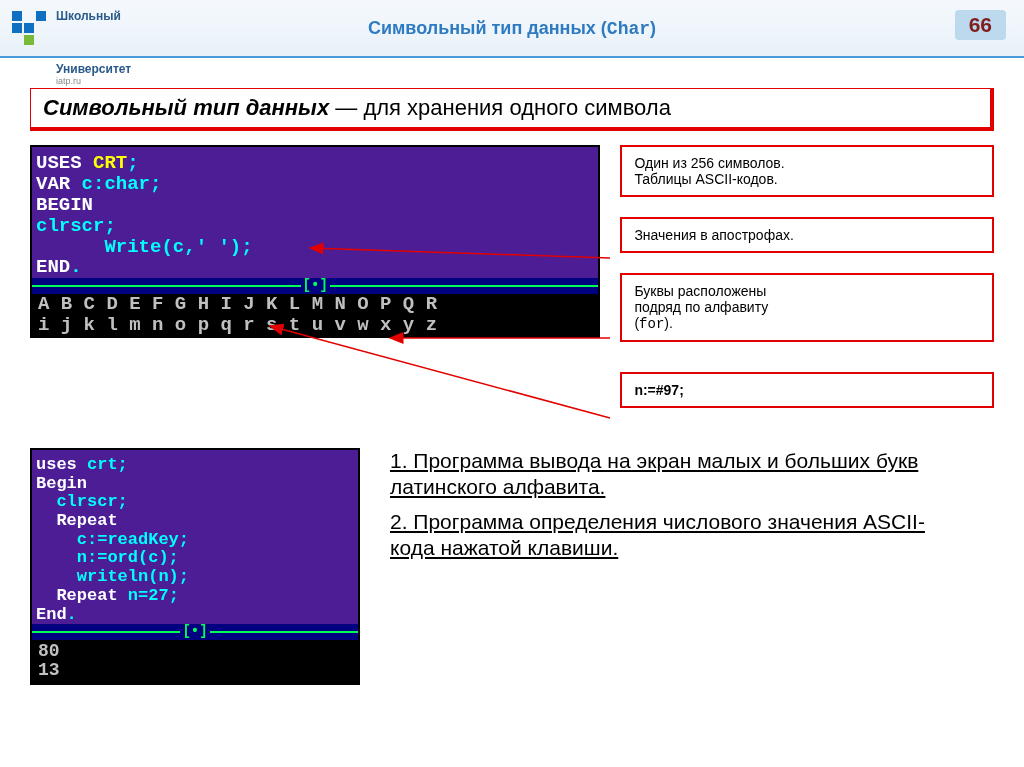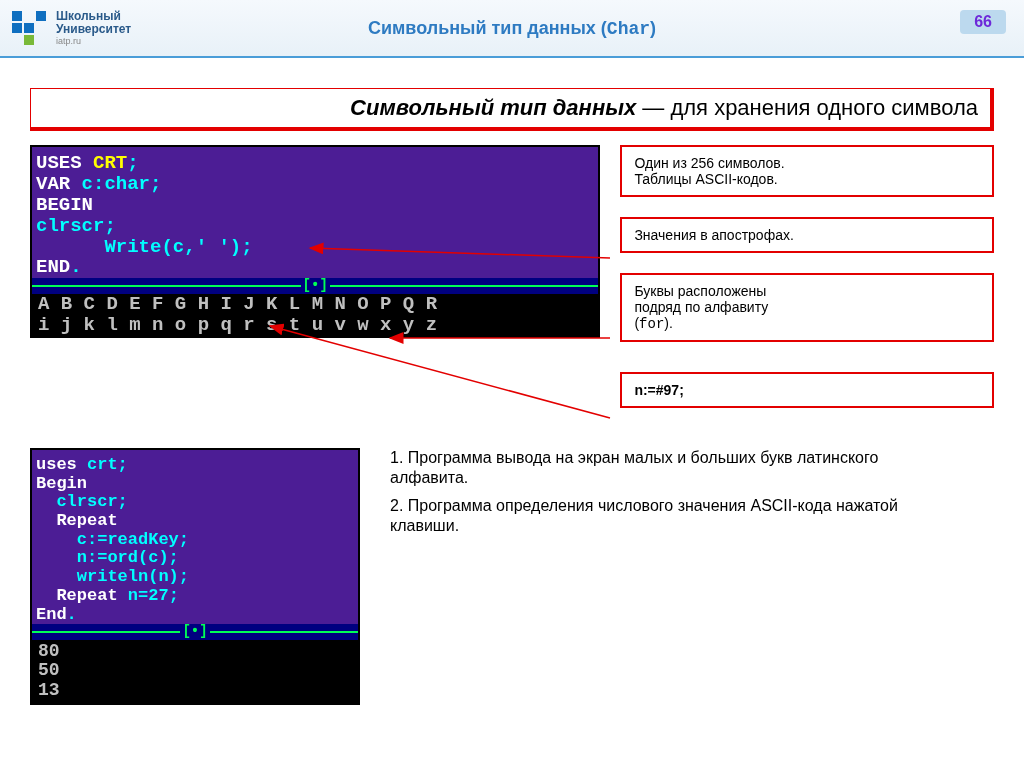--- a/index.html
+++ b/index.html
@@ -30,54 +30,53 @@
     grid-template-columns: repeat(3, 10px);
     gap: 2px;
     width: 38px;
     height: 34px;
   }
   .logo-squares span {
     background: #0f6fc0;
   }
   .logo-squares .g { background: #79b938; }
   .logo-squares .e { background: transparent; }
-  .logo-text { font-size: 12px; color: #2a5a8a; font-weight:bold; line-height:1.1;}
+  .logo-text { font-size: 12px; color: #2a5a8a; font-weight:bold; line-height:1.1;margin-top:40px;}
   .logo-sub { font-size: 9px; color: #888; }
   .title {
     position: absolute;
     left: 0; right: 0;
     text-align: center;
     font-size: 18px;
     font-weight: bold;
     color: #2e7bc2;
   }
   .title .mono { font-family: "Courier New", monospace; }
   .page-num {
     position: absolute;
     right: 18px;
     top: 10px;
     background: #bcd9ee;
-    color: #6d28d9;
+    color: #7f1d1d;
     font-weight: bold;
-    font-size: 16px;
+    font-size: 21px;
     padding: 3px 14px;
     border-radius: 4px;
   }
   .content {
     padding: 30px 30px 0 30px;
     position: relative;
   }
   .def-box {
     border-right: 4px solid #e30000;
     border-bottom: 4px solid #e30000;
     border-left: 1px solid #e30000;
     border-top: 1px solid #e30000;
     padding: 6px 12px;
     font-size: 22px;
-    text-align: right;
   }
   .def-box em { font-style: italic; font-weight: bold; }
   .main-area {
     display: flex;
     gap: 20px;
     margin-top: 14px;
     align-items: flex-start;
   }
   .code-block {
     background: #4c1d95;
@@ -126,22 +125,23 @@
     margin-top: 40px;
     gap: 30px;
     align-items: flex-start;
   }
   .code-block.small {
     width: 330px;
     font-size: 17px;
   }
   .tasks {
     width: 550px;
-    font-size: 16px;
+    font-size: 21px;
     line-height: 1.25;
+    text-decoration: underline;
   }
   .tasks p { margin-bottom: 8px; }
   .code-sep {
     display:flex; align-items:center;
     color:#00ff55;
     margin: 0 -4px;
     background:#000080;
   }
   .code-sep-line {
     flex:1; height:2px; background:#00ff55;
@@ -249,21 +249,20 @@
       <div class="line cyan">    writeln(n);</div>
       <div class="line"><span class="kw">  Repeat </span><span class="cyan">n=27;</span></div>
       <div class="line"><span class="kw">End</span><span class="cyan">.</span></div>
       <div class="code-sep">
           <div class="code-sep-line"></div>
           <span class="code-sep-label">[•]</span>
           <div class="code-sep-line"></div>
         </div>
       <div class="output-strip2">
         <div class="line">80</div>
-        <div class="line">50</div>
         <div class="line">13</div>
 
       </div>
     </div>
 
     <div class="tasks">
       <p>1. Программа вывода на экран малых и больших букв латинского алфавита.</p>
       <p>2. Программа определения числового значения ASCII-кода нажатой клавиши.</p>
     </div>
   </div>

